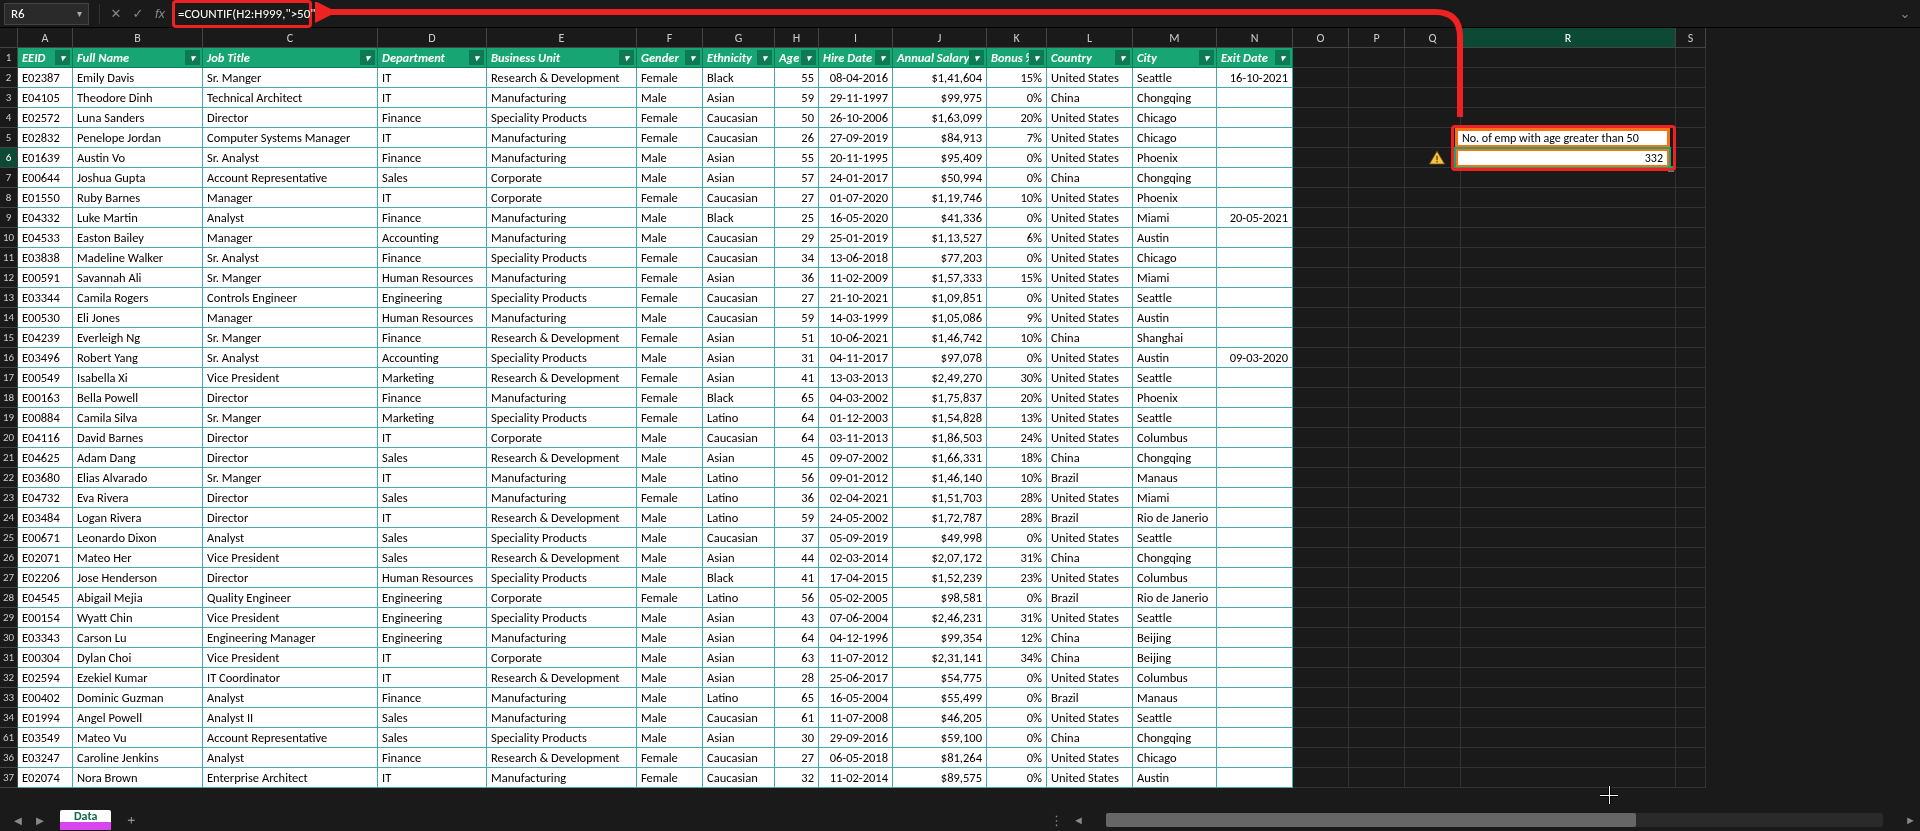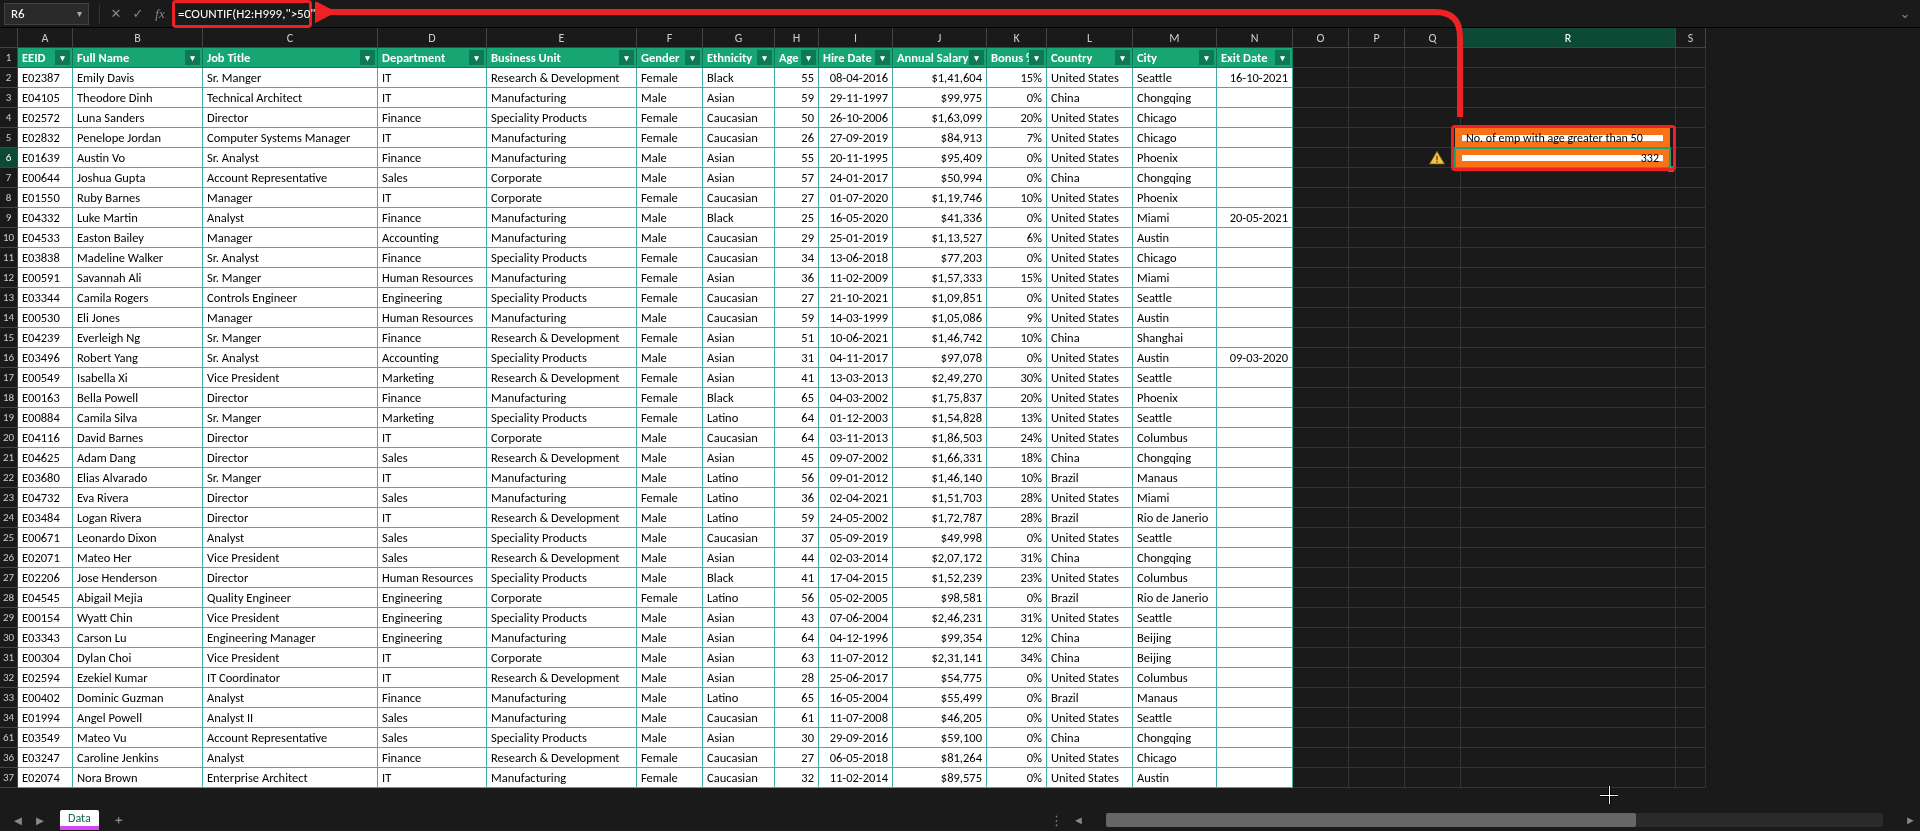--- a/index.html
+++ b/index.html
@@ -3,53 +3,53 @@
 <meta charset="utf-8">
 <style>
 * { margin:0; padding:0; box-sizing:border-box; font-family:"Segoe UI","Calibri",sans-serif; }
 html,body { width:1920px; height:831px; background:#1a1a1a; color:#fff; overflow:hidden; font-size:13px; }
 .top-bar { display:flex; align-items:center; height:28px; background:#1a1a1a; border-bottom:1px solid #000; padding:0 4px; gap:2px; position:relative; }
 .name-box { width:85px; height:22px; background:#2a2a2a; border:1px solid #444; display:flex; align-items:center; justify-content:space-between; padding:0 6px; margin-right:4px; }
 .name-box .nm-txt { flex:1; }
 .chev { font-size:10px; color:#aaa; }
 .fx-sep { width:1px; height:20px; background:#333; margin:0 4px; }
 .fx-btn { width:20px; height:20px; display:flex; align-items:center; justify-content:center; color:#888; }
-.ital { font-style:italic; font-family:Liberation Serif, serif; }
+.ital { font-style:italic; font-family:Liberation Sans, sans-serif; }
 .formula-box { flex:1; height:22px; display:flex; align-items:center; padding:0 6px; position:relative; }
 .formula-highlight { position:absolute; left:0px; top:-3px; width:140px; height:28px; border:3px solid #e22; border-radius:4px; pointer-events:none; }
 .formula-txt { position:relative; z-index:2; }
 .drop-end { width:22px; height:22px; display:flex; align-items:center; justify-content:center; color:#888; margin-left:4px;}
 .arrow-svg { position:absolute; left:315px; top:2px; pointer-events:none; z-index:50;}
 .sheet-area { position:absolute; top:28px; left:0; right:0; bottom:22px; }
 .col-headers { display:flex; height:20px; background:#1a1a1a; }
 .corner { width:18px; border:1px solid #444; border-top:none; border-left:none; background:#1a1a1a;}
 .ch { border:1px solid #444; border-top:none; border-left:none; display:flex; align-items:center; justify-content:center; color:#ccc; background:#1a1a1a; font-size:12px;}
 .rows { position:relative; }
 .row { display:flex; height:20px; }
 .rh { width:18px; border:1px solid #444; border-top:none; border-left:none; display:flex; align-items:center; justify-content:center; color:#ccc; background:#1a1a1a; font-size:11px;}
 .cell { border-right:1px solid #4aa; border-bottom:1px solid #4aa; display:flex; align-items:center; padding:0 4px; background:#fff; color:#000; font-size:12.5px; overflow:hidden; white-space:nowrap; }
 .cell.empty-area { background:#1a1a1a; border-right:1px solid #333; border-bottom:1px solid #333; }
-.hdr-cell { background:#17a673; color:#fff; font-weight:600; border-right:1px solid #0d7a55; border-bottom:1px solid #0d7a55; position:relative; }
+.hdr-cell { background:#17a673; color:#fff; font-weight:600; border-right:1px solid #0d7a55; border-bottom:1px solid #0d7a55; position:relative;font-style:italic; }
 .flt { position:absolute; right:2px; top:2px; width:15px; height:15px; background:#0d7a55; display:flex; align-items:center; justify-content:center; }
 .flt::after { content:"▾"; font-size:9px; color:#fff; }
 .num { justify-content:flex-end; }
 
 .cA{width:55px;} .cB{width:130px;} .cC{width:175px;} .cD{width:109px;} .cE{width:150px;} .cF{width:66px;} .cG{width:72px;} .cH{width:44px;} .cI{width:74px;} .cJ{width:94px;} .cK{width:60px;} .cL{width:86px;} .cM{width:84px;} .cN{width:76px;} .cO{width:56px;} .cP{width:56px;} .cQ{width:56px;} .cR{width:215px;} .cS{width:30px;}
 .ch.sel { background:#0d4a35; color:#fff;}
 .rh.sel { background:#0d4a35; color:#fff;}
 .result-box { position:absolute; border:3px solid #e22; border-radius:4px; pointer-events:none; z-index:40;}
-.info-cell { background:#fff; color:#000; border:7px solid #f97316; font-size:12px; display:flex; align-items:center;}
+.info-cell { background:#fff; color:#000; border:3px solid #f97316; font-size:12px; display:flex; align-items:center;}
 .warn-ico { position:absolute; display:flex; align-items:center; justify-content:center; z-index:30;}
 .warn-ico svg { width:18px; height:18px; }
 .sel-outline { position:absolute; border:2px solid #17a673; pointer-events:none; z-index:35;}
 .sel-handle { position:absolute; width:6px; height:6px; background:#17a673; pointer-events:none; z-index:36;}
 .bottom-bar { position:absolute; bottom:0; left:0; right:0; height:22px; background:#1a1a1a; display:flex; align-items:center; }
 .tab-nav { display:flex; align-items:center; height:22px; gap:2px; padding-left:8px;}
 .tab-btn { width:20px; height:18px; display:flex; align-items:center; justify-content:center; color:#888;}
-.sheet-tab { height:20px; padding:0 8px; background:#fff; color:#10684a; display:flex; align-items:center; font-size:12px; border-top-left-radius:2px; border-top-right-radius:2px; margin-left:8px; font-weight:400; border-bottom:4px solid #d946ef;}
+.sheet-tab { height:20px; padding:0 14px; background:#fff; color:#10684a; display:flex; align-items:center; font-size:12px; border-top-left-radius:2px; border-top-right-radius:2px; margin-left:8px; font-weight:700; border-bottom:8px solid #d946ef;}
 .add-tab { width:24px; height:20px; display:flex; align-items:center; justify-content:center; color:#aaa; margin-left:6px;}
 .hscroll-area { position:absolute; bottom:0; right:0; left:1050px; height:22px; display:flex; align-items:center; }
 .hscroll-track { flex:1; height:14px; background:#2a2a2a; margin:0 18px; border-radius:2px; position:relative;}
 .hscroll-thumb { position:absolute; left:0; top:0; height:14px; width:530px; background:#666; border-radius:2px;}
 .hscroll-arrow { color:#888; font-size:11px; padding:0 4px;}
 .cursor-cross { position:absolute; pointer-events:none; z-index:45; }
 .cross-v { position:absolute; width:1px; height:18px; background:#fff; left:9px; top:0;}
 .cross-h { position:absolute; height:1px; width:18px; background:#fff; left:0; top:9px;}
 .date-cell { justify-content:flex-end; }
 </style>

